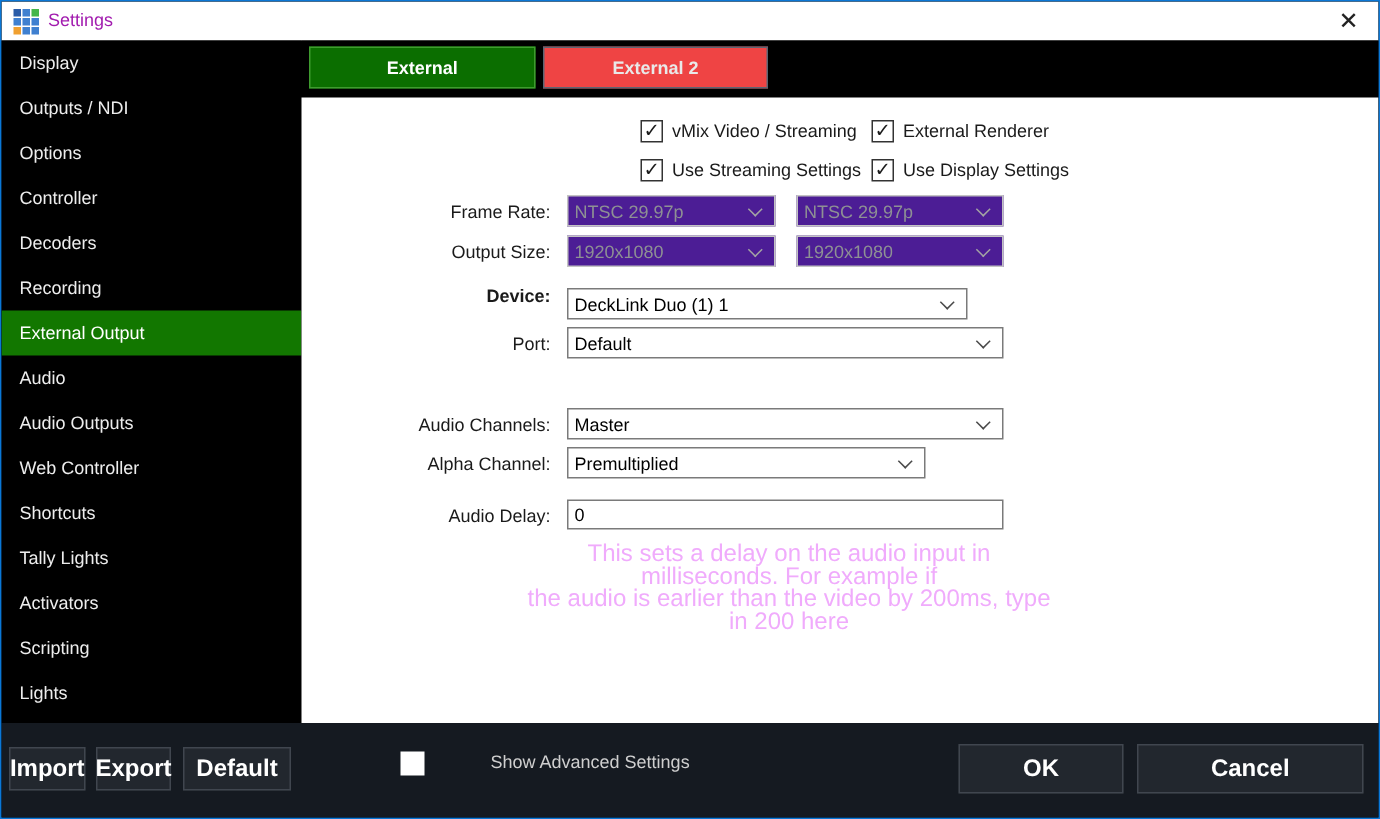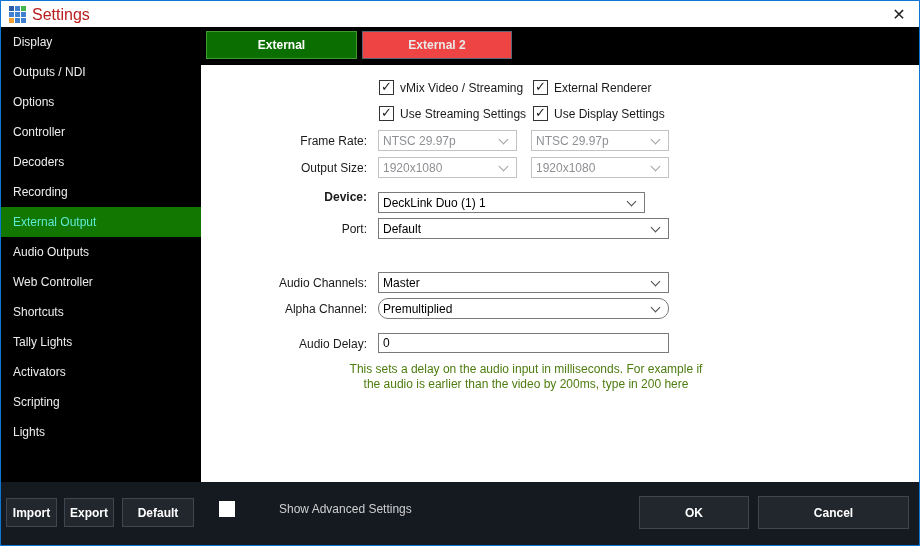--- a/index.html
+++ b/index.html
@@ -6,57 +6,57 @@
   body { font-family:"Liberation Sans", sans-serif; background:#888; }
   .window {
     position:relative; width:920px; height:546px;
     background:#000; border:1px solid #0a77d6; overflow:hidden;
   }
   
   .titlebar { position:absolute; left:0; top:0; width:918px; height:26px; background:#fff; }
   .app-icon { position:absolute; left:8px; top:5px; width:17px; height:17px;
     display:grid; grid-template-columns:repeat(3,5px); grid-template-rows:repeat(3,5px); gap:1px; }
   .app-icon span { display:block; }
-  .title-text { position:absolute; left:31px; top:5px; font-size:16px; color:#b91c1c; }
+  .title-text { position:absolute; left:31px; top:5px; font-size:12px; color:#a21caf; }
   .close-btn { position:absolute; right:8px; top:2px; width:24px; height:22px;
     display:flex; align-items:center; justify-content:center; font-size:16px; color:#222; cursor:pointer; }
   .close-btn::before { content:"✕"; }
   
   .sidebar { position:absolute; left:0; top:26px; width:200px; height:455px; background:#000; }
   .nav-item { height:30px; line-height:30px; padding-left:12px; font-size:12px; color:#ededed; cursor:pointer; }
-  .nav-item.selected { background:#127700; color:#5eead4; }
+  .nav-item.selected { background:#127700; color:#ffffff; }
   
   .main-bg { position:absolute; left:200px; top:26px; width:718px; height:455px; background:#000; }
   .tab { position:absolute; top:4px; height:28px; display:flex; align-items:center; justify-content:center;
     font-size:12px; font-weight:bold; color:#fff; cursor:pointer; }
   .tab.active { left:5px; width:151px; background:#0b6e00; border:1px solid #3f9b2f; }
   .tab.inactive { left:161px; width:150px; background:#ef4444; border:1px solid #5c6573; color:#e9e9e9; }
   .panel { position:absolute; left:0; top:38px; width:718px; height:417px; background:#fff; }
   
   .abs { position:absolute; }
   .field-label { font-size:12px; color:#1a1a1a; text-align:right; }
-  .cb { display:flex; align-items:center; gap:6px; }
+  .cb { display:flex; align-items:flex-start; gap:6px;margin-left:48px; }
   .checkbox { width:15px; height:15px; background:#fff; border:1px solid #333; position:relative; flex:0 0 auto; }
   .checkbox.checked::after { content:"✓"; position:absolute; left:1px; top:-2px; font-size:13px; color:#1a1a1a; }
   .cb-label { font-size:12px; color:#1a1a1a; }
   .combo { display:flex; align-items:center; justify-content:space-between;
     background:#fff; border:1px solid #7a7a7a; height:21px; }
   .combo .combo-text { font-size:12px; color:#000; padding-left:4px; white-space:nowrap; overflow:hidden; }
   .combo .chev { width:7px; height:7px; border-right:1px solid #4a4a4a; border-bottom:1px solid #4a4a4a;
     transform:rotate(45deg); margin:-3px 9px 0 0; flex:0 0 auto; }
-  .combo.disabled { background:#ffffff; border:1px solid #c3c3c3; }
+  .combo.disabled { background:#4c1d95; border:1px solid #c3c3c3; }
   .combo.disabled .combo-text { color:#8e9094; }
   .combo.disabled .chev { border-color:#a3a3a3; }
   .text-input { border:1px solid #7a7a7a; background:#fff; font-size:12px; color:#000;
     padding-left:4px; font-family:"Liberation Sans", sans-serif; }
-  .help-text { font-size:12px; color:#4d7c0f; text-align:center; line-height:15px; }
+  .help-text { font-size:16px; color:#f0abfc; text-align:center; line-height:15px; }
   
   .footer { position:absolute; left:0; top:481px; width:918px; height:63px; background:#151a21; }
   .dark-btn { position:absolute; background:#22272e; border:1px solid #40464f; color:#fff;
-    font-size:12px; font-weight:bold; display:flex; align-items:center; justify-content:center; cursor:pointer; }
+    font-size:16px; font-weight:bold; display:flex; align-items:center; justify-content:center; cursor:pointer; }
   .adv-box { width:16px; height:16px; background:#fff; flex:0 0 auto; }
   .adv-label { font-size:12px; color:#cfcfcf; }
 </style>
 </head>
 <body>
 
 <div class="window">
 
   <div class="titlebar">
     <div class="app-icon">
@@ -75,20 +75,21 @@
   </div>
 
   <div class="sidebar">
     <div class="nav-item">Display</div>
     <div class="nav-item">Outputs / NDI</div>
     <div class="nav-item">Options</div>
     <div class="nav-item">Controller</div>
     <div class="nav-item">Decoders</div>
     <div class="nav-item">Recording</div>
     <div class="nav-item selected">External Output</div>
+    <div class="nav-item">Audio</div>
     <div class="nav-item">Audio Outputs</div>
     <div class="nav-item">Web Controller</div>
     <div class="nav-item">Shortcuts</div>
     <div class="nav-item">Tally Lights</div>
     <div class="nav-item">Activators</div>
     <div class="nav-item">Scripting</div>
     <div class="nav-item">Lights</div>
   </div>
 
   <div class="main-bg">
@@ -147,21 +148,21 @@
     <span class="chev"></span>
   </div>
 
   <div class="abs field-label" style="left:240px; top:275px; width:126px;">Audio Channels:</div>
   <div class="abs combo" style="left:377px; top:271px; width:291px;">
     <span class="combo-text">Master</span>
     <span class="chev"></span>
   </div>
 
   <div class="abs field-label" style="left:240px; top:301px; width:126px;">Alpha Channel:</div>
-  <div class="abs combo" style="left:377px; top:297px; width:291px;border-radius:10px;">
+  <div class="abs combo" style="left:377px; top:297px; width:239px;">
     <span class="combo-text">Premultiplied</span>
     <span class="chev"></span>
   </div>
 
   <div class="abs field-label" style="left:240px; top:336px; width:126px;">Audio Delay:</div>
   <input class="abs text-input" style="left: 377px; top: 332px; width: 291px; height: 20px;" value="0">
 
   <div class="abs help-text" style="left:345px; top:361px; width:360px;">
     <div>This sets a delay on the audio input in milliseconds. For example if</div>
     <div>the audio is earlier than the video by 200ms, type in 200 here</div>

